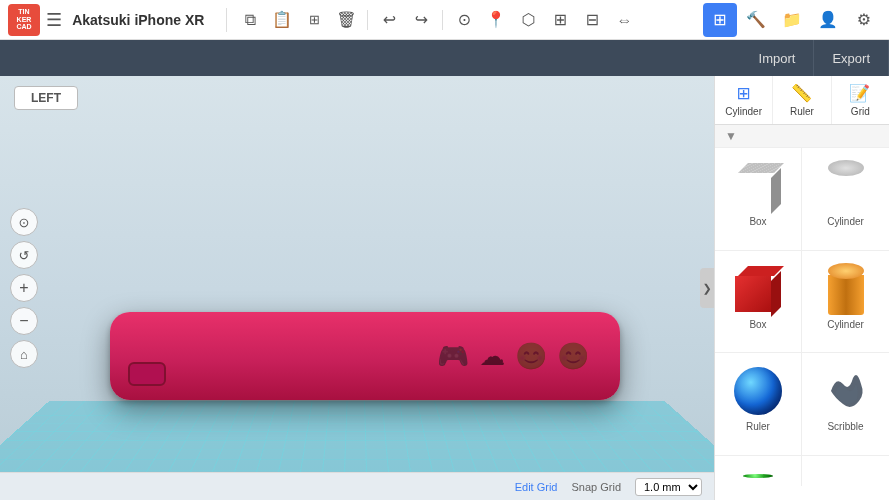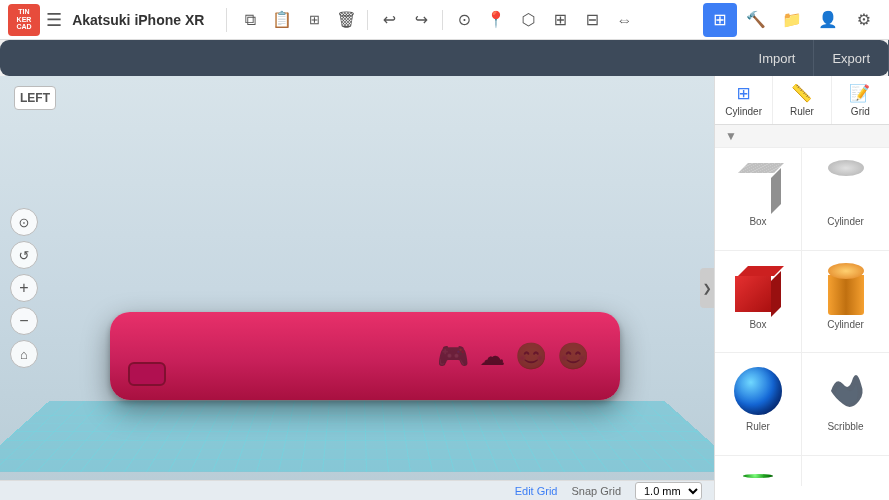--- a/index.html
+++ b/index.html
@@ -59,32 +59,32 @@
 
     <div style="display:flex;align-items:center;gap:2px;">
       <button style="width:34px;height:34px;border:none;background:#3d7ef5;border-radius:4px;color:#fff;font-size:16px;cursor:pointer;display:flex;align-items:center;justify-content:center;">⊞</button>
       <button style="width:34px;height:34px;border:none;background:transparent;border-radius:4px;color:#555;font-size:16px;cursor:pointer;display:flex;align-items:center;justify-content:center;">🔨</button>
       <button style="width:34px;height:34px;border:none;background:transparent;border-radius:4px;color:#555;font-size:16px;cursor:pointer;display:flex;align-items:center;justify-content:center;">📁</button>
       <button style="width:34px;height:34px;border:none;background:transparent;border-radius:4px;color:#555;font-size:16px;cursor:pointer;display:flex;align-items:center;justify-content:center;">👤</button>
       <button style="width:34px;height:34px;border:none;background:transparent;border-radius:4px;color:#555;font-size:16px;cursor:pointer;display:flex;align-items:center;justify-content:center;">⚙</button>
     </div>
   </div>
 
-  <div style="display:flex; align-items:center; background:#3d4a5a; height:36px; justify-content:flex-end; flex-shrink:0;border-radius:9px;">
+  <div style="display:flex; align-items:center; background:#3d4a5a; height:36px; justify-content:flex-end; flex-shrink:0;">
     <button style="padding:0 18px;height:36px;border:none;background:transparent;color:#ddd;font-size:13px;cursor:pointer;border-right:1px solid #4d5a6a;">Import</button>
     <button style="padding:0 18px;height:53px;border:none;background:transparent;color:#ddd;font-size:13px;cursor:pointer;border-right:1px solid #4d5a6a;">Export</button>
   </div>
 
   <div style="display:flex;flex:1;overflow:hidden;">
 
     <div id="viewport" style="flex:1;position:relative;overflow:hidden;">
 
       <div style="position:absolute;inset:0;background:linear-gradient(180deg,#d8e4ea 0%,#c8d8e2 50%,#b8ccd6 100%);"></div>
 
-      <div style="position:absolute;top:10px;left:14px;background:#fff;border:1px solid #bbb;border-radius:4px;padding:4px 5px;font-size:12px;color:#555;font-weight:bold;z-index:10;">LEFT</div>
+      <div style="position:absolute;top:10px;left:14px;background:#fff;border:1px solid #bbb;border-radius:4px;padding:4px 16px;font-size:12px;color:#555;font-weight:bold;z-index:10;">LEFT</div>
 
       <div style="position:absolute;left:10px;top:50%;transform:translateY(-50%);display:flex;flex-direction:column;gap:5px;z-index:10;">
         <button style="width:28px;height:28px;border:1px solid #bbb;background:rgba(255,255,255,0.85);border-radius:50%;cursor:pointer;font-size:13px;display:flex;align-items:center;justify-content:center;color:#555;">⊙</button>
         <button style="width:28px;height:28px;border:1px solid #bbb;background:rgba(255,255,255,0.85);border-radius:50%;cursor:pointer;font-size:13px;display:flex;align-items:center;justify-content:center;color:#555;">↺</button>
         <button style="width:28px;height:28px;border:1px solid #bbb;background:rgba(255,255,255,0.85);border-radius:50%;cursor:pointer;font-size:16px;display:flex;align-items:center;justify-content:center;color:#555;">+</button>
         <button style="width:28px;height:28px;border:1px solid #bbb;background:rgba(255,255,255,0.85);border-radius:50%;cursor:pointer;font-size:16px;display:flex;align-items:center;justify-content:center;color:#555;">−</button>
         <button style="width:28px;height:28px;border:1px solid #bbb;background:rgba(255,255,255,0.85);border-radius:50%;cursor:pointer;font-size:13px;display:flex;align-items:center;justify-content:center;color:#555;">⌂</button>
       </div>
 
       <div style="position:absolute;bottom:28px;left:-30px;right:-30px;height:180px;
@@ -107,21 +107,21 @@
           <span style="font-size:26px;opacity:0.55;filter:brightness(0.3);">☁</span>
           <span style="font-size:26px;opacity:0.55;filter:brightness(0.3);">😊</span>
           <span style="font-size:26px;opacity:0.55;filter:brightness(0.3);">😊</span>
         </div>
       </div>
 
       <button style="position:absolute;right:0;top:50%;transform:translateY(-50%);
               width:14px;height:40px;background:#ccc;border:none;border-radius:4px 0 0 4px;
               cursor:pointer;color:#555;font-size:11px;display:flex;align-items:center;justify-content:center;">❯</button>
 
-      <div style="position:absolute;bottom:0;left:0;right:0;height:20px;
+      <div style="position:absolute;bottom:0;left:0;right:0;height:28px;
            display:flex;align-items:center;justify-content:flex-end;
            padding:0 12px;gap:14px;font-size:11px;color:#666;
            background:rgba(235,240,244,0.9);border-top:1px solid #ddd;">
         <span style="cursor:pointer;color:#3d7ef5;">Edit Grid</span>
         <span>Snap Grid</span>
         <select style="border:1px solid #bbb;border-radius:3px;padding:1px 4px;font-size:11px;background:#fff;cursor:pointer;">
           <option>1.0 mm</option>
           <option>0.5 mm</option>
           <option>0.1 mm</option>
           <option>2.0 mm</option>

